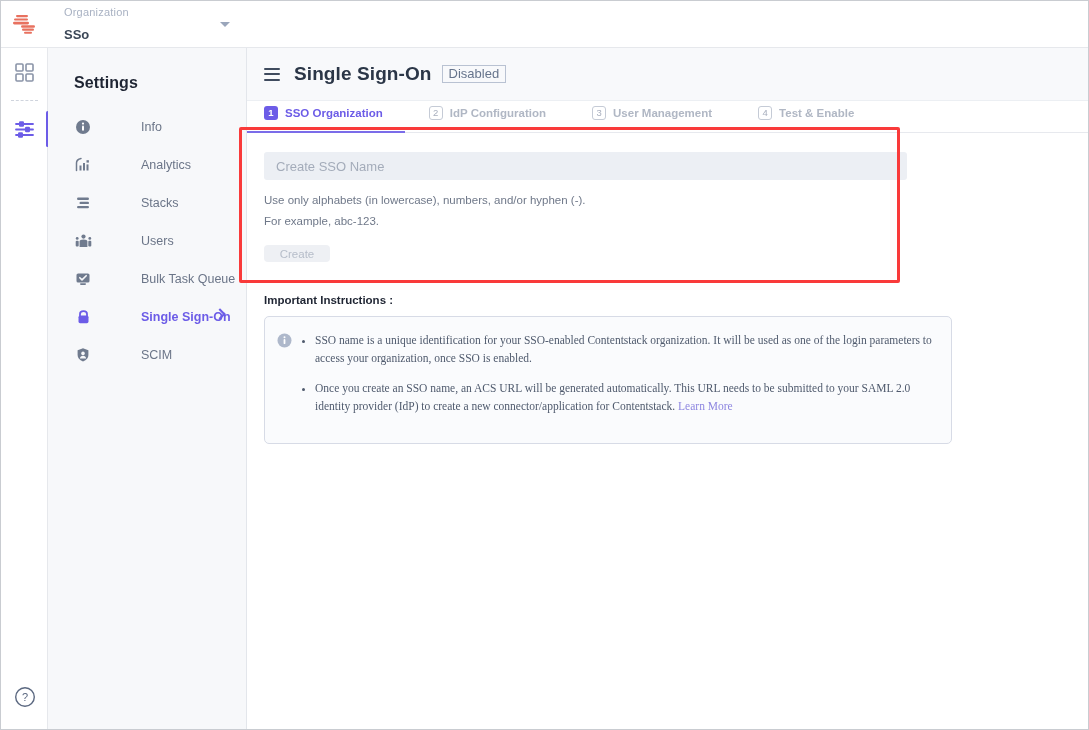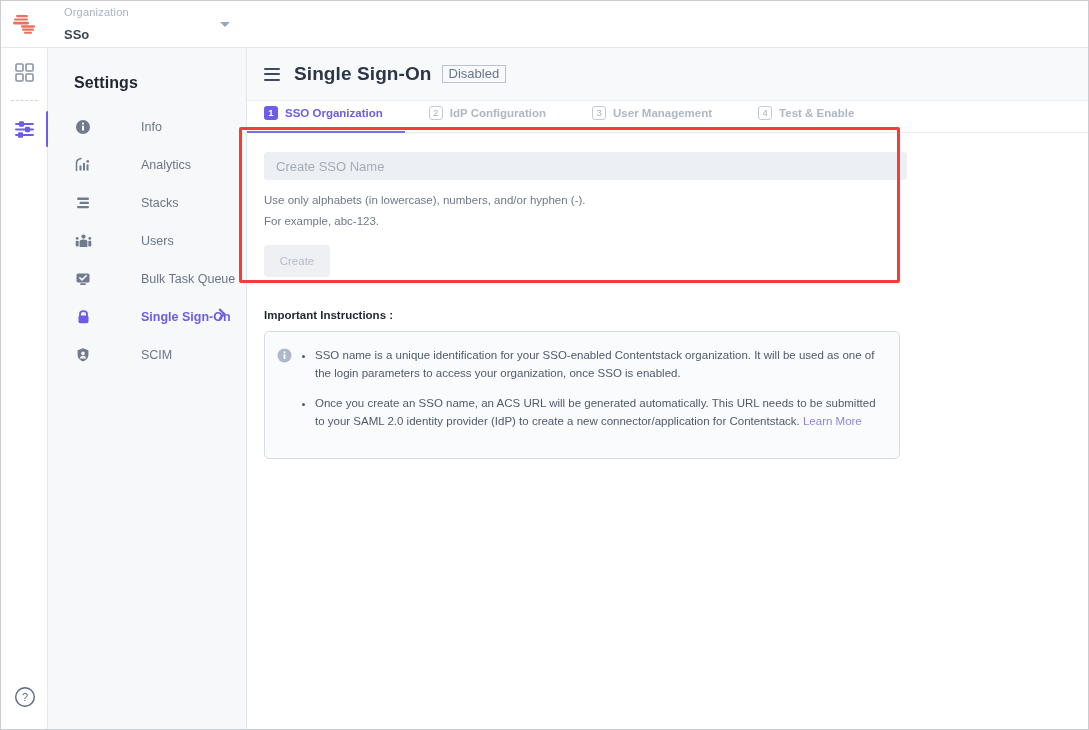--- a/index.html
+++ b/index.html
@@ -180,44 +180,45 @@
     background: #eceff4; border: none; border-radius: 3px;
     font-size: 13px; color: #a4acba;
     padding: 0 12px; font-family: "Liberation Sans", sans-serif;
   }
   .sso-input::placeholder { color: #a4acba; }
   .hint {
     font-size: 11.5px; color: #6f7889; margin-top: 12px; line-height: 17px;
   }
   .hint.second { margin-top: 4px; }
   .create-btn {
-    margin-top: 15px; width: 66px; height: 32px;
+    margin-top: 15px; width: 66px; height: 17px;
     background: #eef0f4; border: none; border-radius: 4px;
     color: #b6bdc9; font-size: 11.5px;
     font-family: "Liberation Sans", sans-serif;
   }
   .highlight-rect {
     position: absolute; left: -8px; top: -6px;
     width: 661px; height: 156px;
     border: 3px solid #f93a3a; border-radius: 2px;
     pointer-events: none;
   }
 
   
   .instructions { padding: 32px 0 0 17px; }
   .instructions-title {
     font-size: 11.5px; font-weight: bold; color: #1f2533;
     margin-bottom: 10px;
   }
   .instructions-box {
-    width: 636px;
+    width: 688px;
     border: 1px solid #d7dbe6; border-radius: 5px;
     background: #fafbfd;
     padding: 14px 14px 16px 12px;
     display: flex;
+    font-family: Liberation Serif, serif;
   }
   .info-icon-wrap { flex: 0 0 24px; padding-top: 2px; }
   .bullets { flex: 1; margin: 0; padding-left: 14px; }
   .bullets li {
     font-size: 11.5px; color: #4f5a6d; line-height: 18px;
     margin-bottom: 12px;
   }
   .bullets li:last-child { margin-bottom: 12px; }
   .bullets li::marker { color: #4f5a6d; }
   .learn-link { color: #8d86e0; text-decoration: none; }

